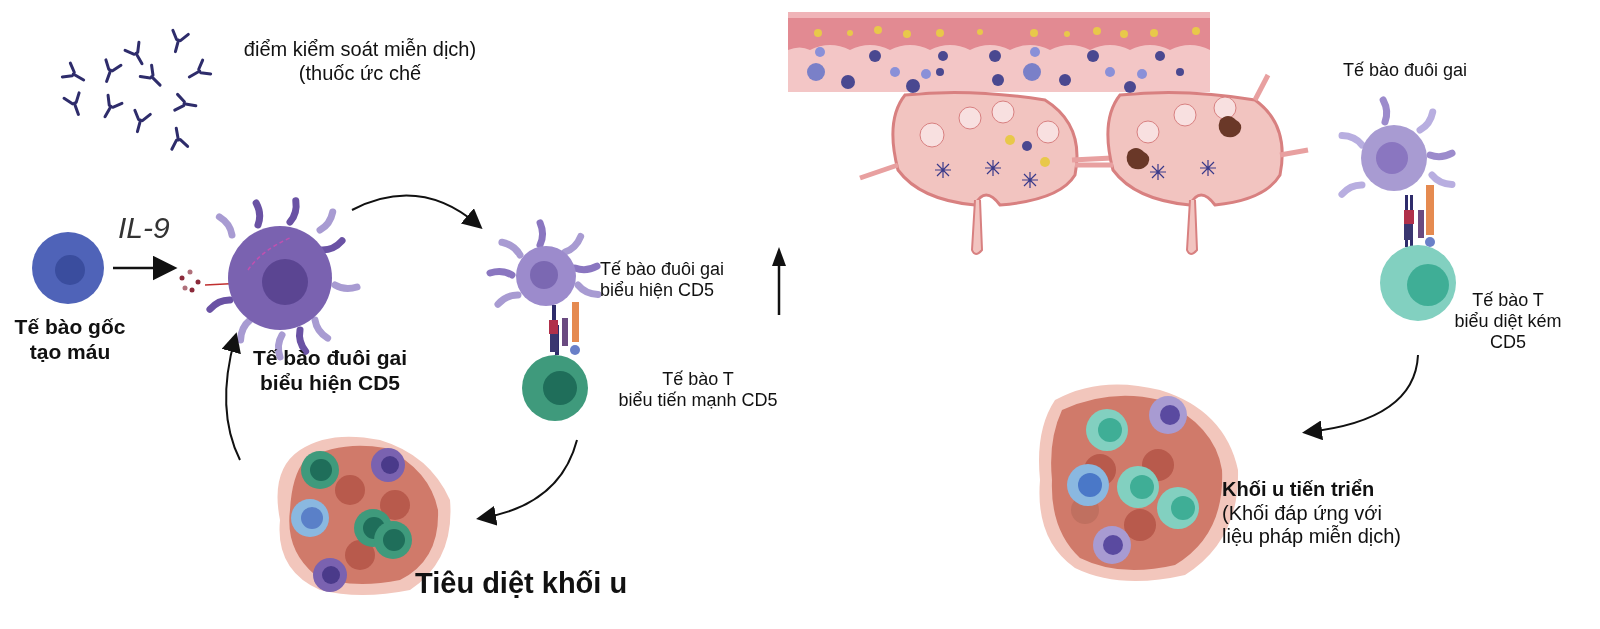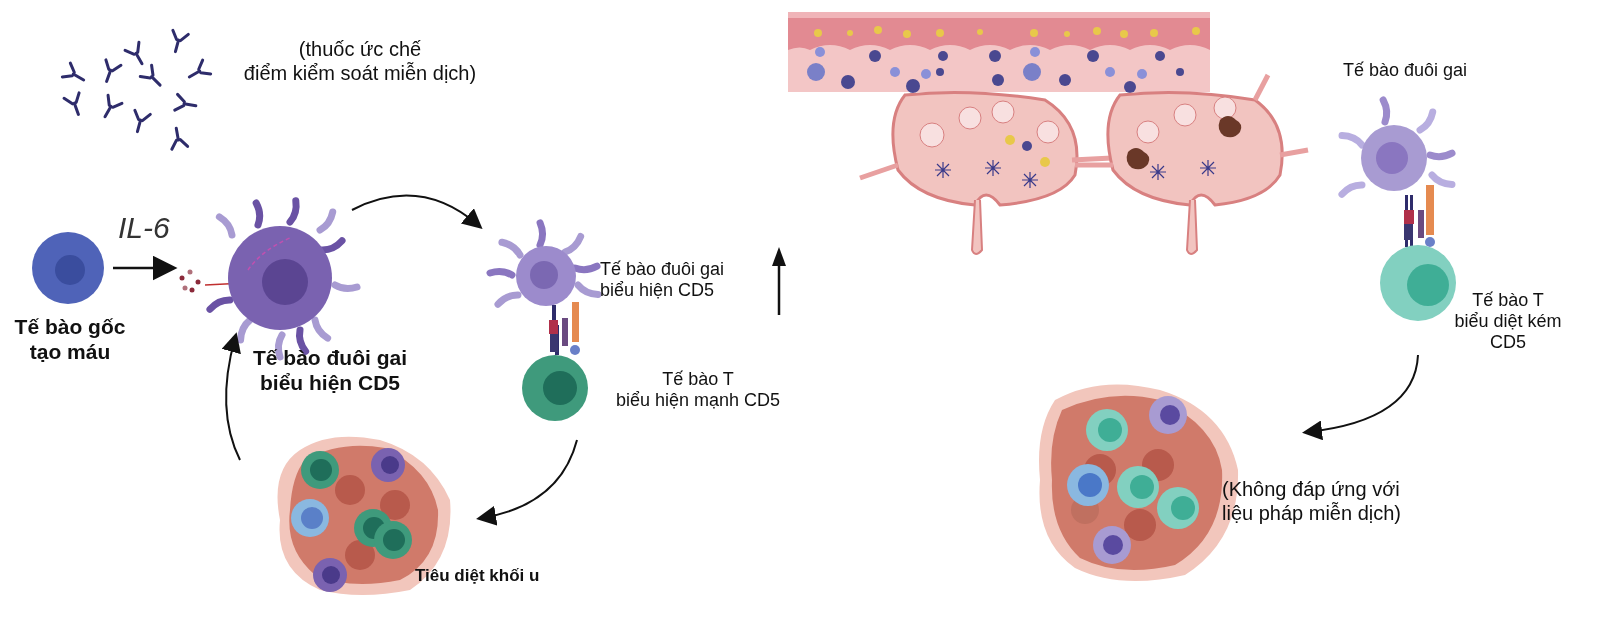--- a/index.html
+++ b/index.html
@@ -247,54 +247,55 @@
     <circle cx="1088" cy="485" r="21" fill="#8ab8e0"></circle>
       <circle cx="1090" cy="485" r="12" fill="#4a78c8"></circle>
     <circle cx="1168" cy="415" r="19" fill="#a89bd2"></circle>
       <circle cx="1170" cy="415" r="10" fill="#5a4aa0"></circle>
     <circle cx="1112" cy="545" r="19" fill="#a89bd2"></circle>
       <circle cx="1113" cy="545" r="10" fill="#5a4aa0"></circle>
   </g>
 </svg>
 
 <div class="lbl" style="left:210px; top:38px; width:300px;">
+  <span style="font-size:20px;">điểm kiểm soát miễn dịch)</span>
   <span style="font-size:20px;">(thuốc ức chế</span>
-  <span style="font-size:20px;">điểm kiểm soát miễn dịch)</span>
-</div>
-
-<div class="lbl" style="left:118px; top:210px; font-size:30px; font-style:italic; font-weight:300; color:#333;">IL-6</div>
+</div>
+
+<div class="lbl" style="left:118px; top:210px; font-size:30px; font-style:italic; font-weight:300; color:#333;">IL-9</div>
 
 <div class="lbl b" style="left:0px; top:315px; width:140px; font-size:21px;">
   <span>Tế bào gốc</span>
   <span>tạo máu</span>
 </div>
 
 <div class="lbl b" style="left:230px; top:346px; width:200px; font-size:21px;">
   <span>Tế bào đuôi gai</span>
   <span>biểu hiện CD5</span>
 </div>
 
 <div class="lbl" style="left:600px; top:259px; width:155px; font-size:18px; text-align:left;">
   <span>Tế bào đuôi gai</span>
   <span>biểu hiện CD5</span>
 </div>
 
 <div class="lbl" style="left:588px; top:369px; width:220px; font-size:18px;">
   <span>Tế bào T</span>
-  <span>biểu hiện mạnh CD5</span>
-</div>
-
-<div class="lbl b" style="left:415px; top:566px; font-size:17px;">Tiêu diệt khối u</div>
+  <span>biểu tiến mạnh CD5</span>
+</div>
+
+<div class="lbl b" style="left:415px; top:566px; font-size:29px;">Tiêu diệt khối u</div>
 
 <div class="lbl" style="left:1295px; top:60px; width:220px; font-size:18px;">
   <span>Tế bào đuôi gai</span>
 </div>
 
 <div class="lbl" style="left:1438px; top:290px; width:140px; font-size:18px;">
   <span>Tế bào T</span>
   <span>biểu diệt kém</span>
   <span>CD5</span>
 </div>
 
 <div class="lbl" style="left:1222px; top:478px; text-align:left; font-size:20px;">
-  <span>(Không đáp ứng với</span>
+  <span class="b">Khối u tiến triển</span>
+  <span>(Khối đáp ứng với</span>
   <span>liệu pháp miễn dịch)</span>
 </div>
 
 </body></html>

